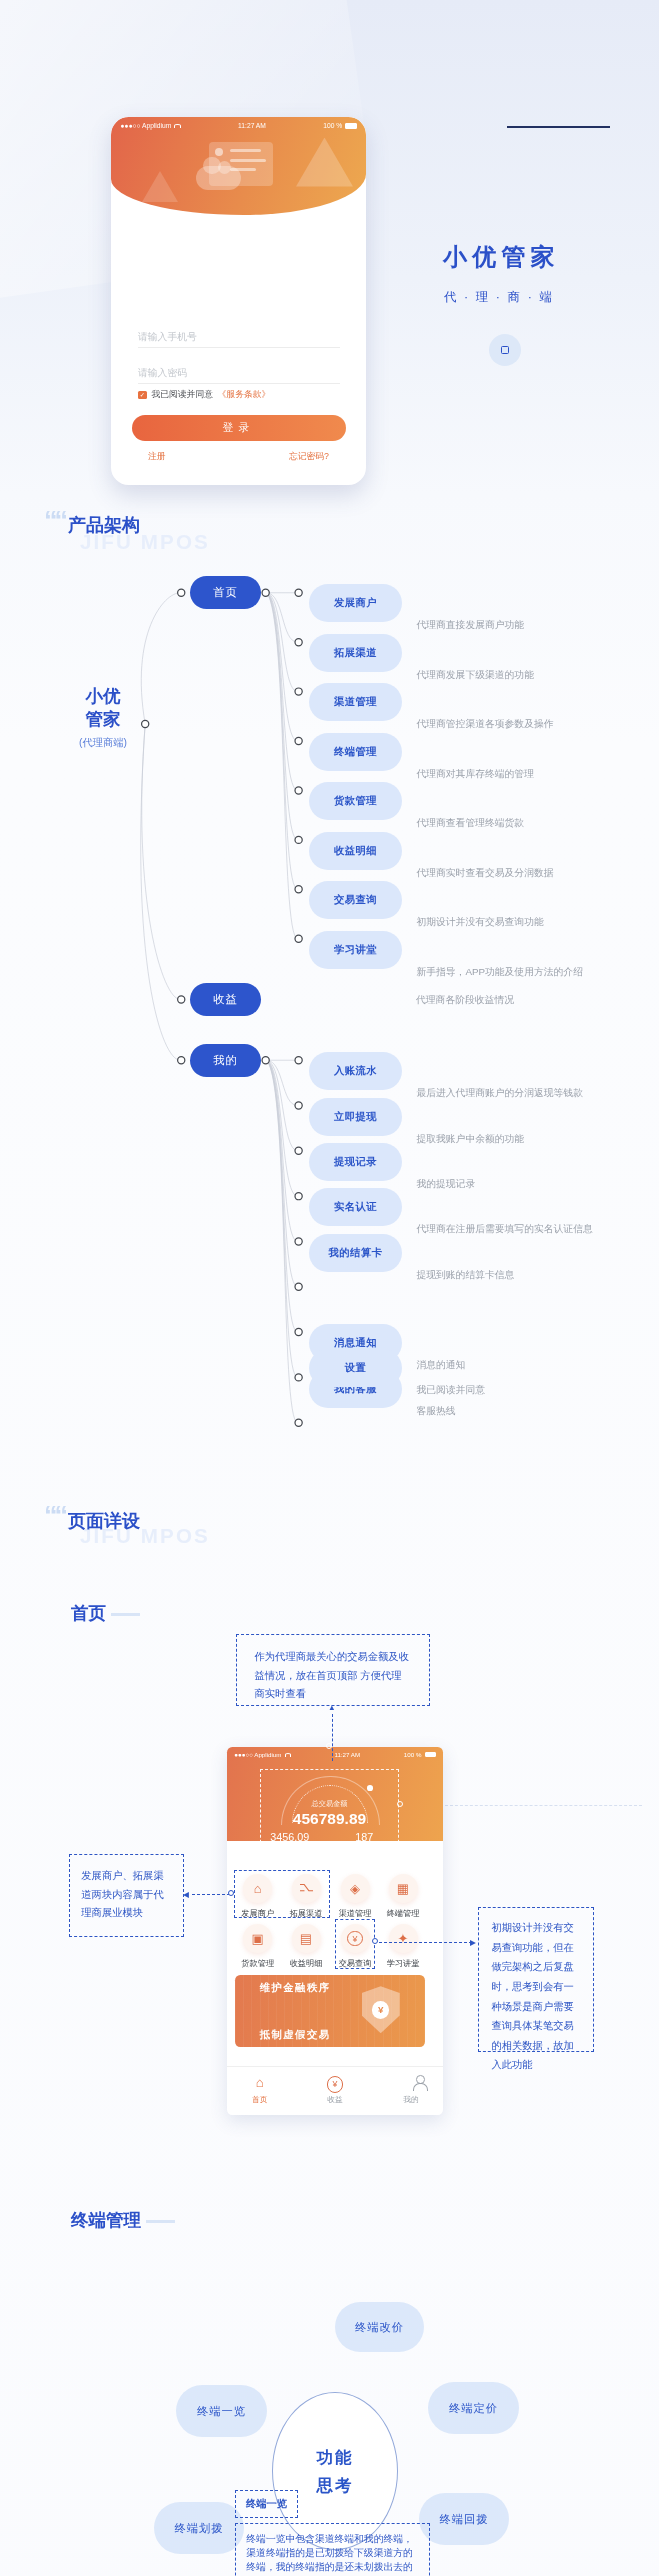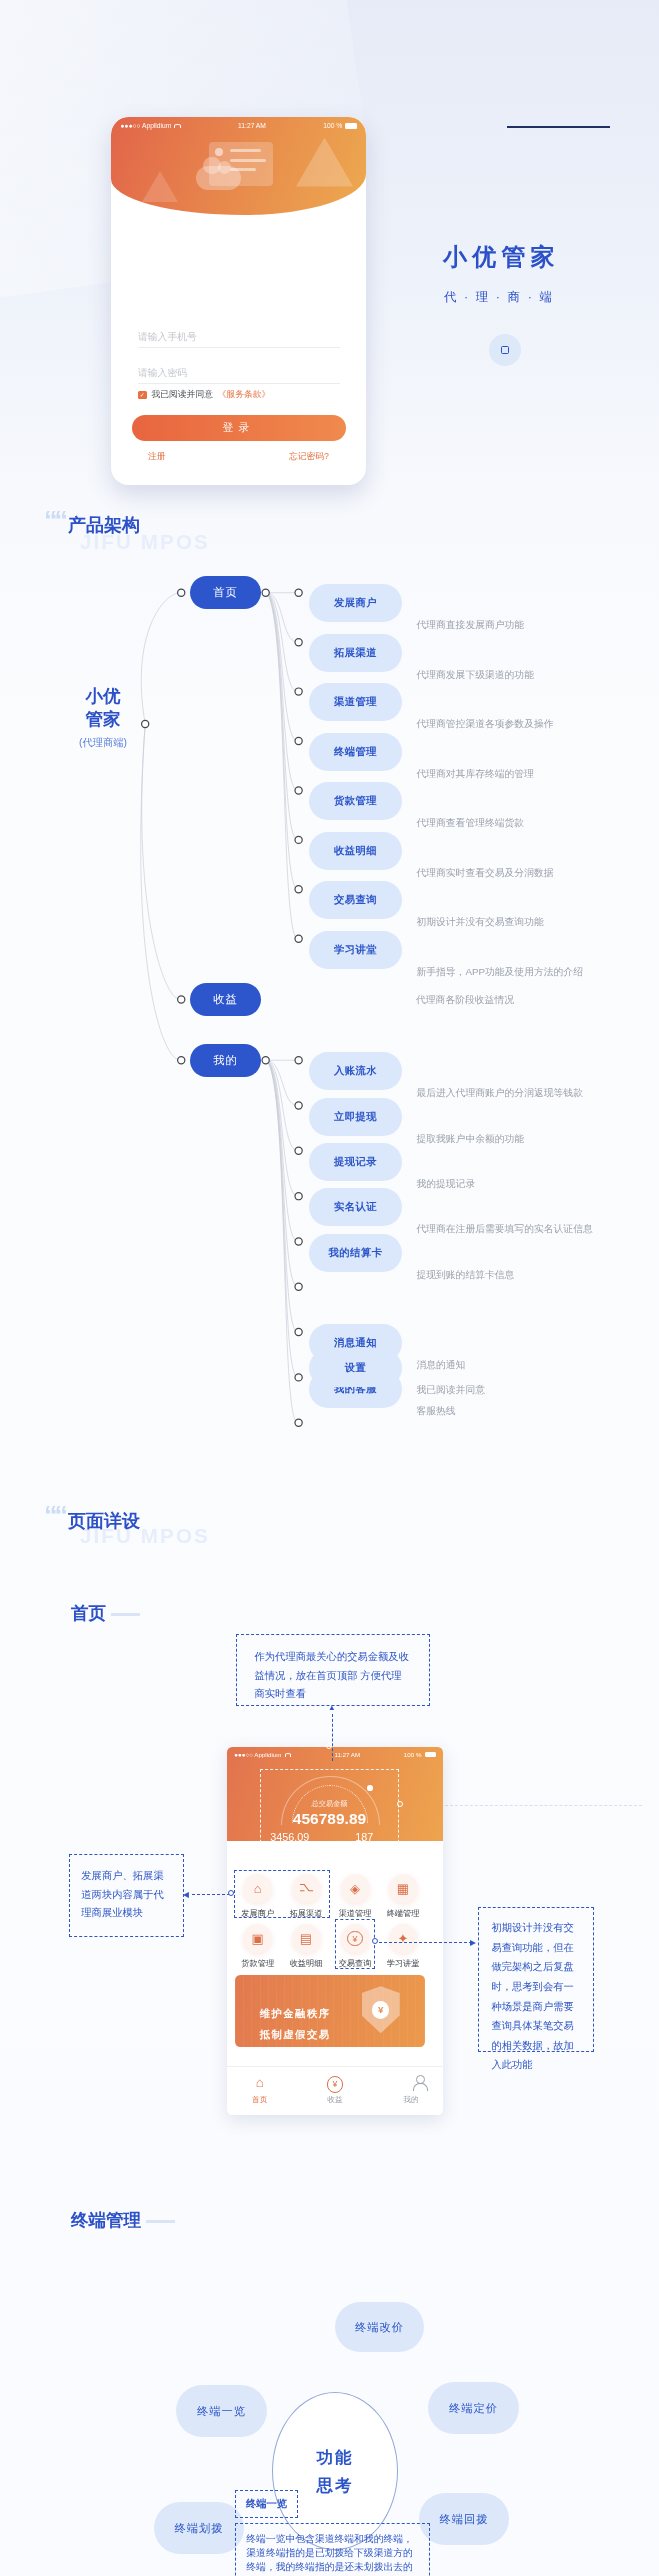--- a/index.html
+++ b/index.html
@@ -409,21 +409,21 @@
         <div class="lb">交易查询</div>
       </div>
     <div class="app" style="left:152px; top:177px;">
         <div class="cir">
           <span>✦</span>
         </div>
         <div class="lb">学习讲堂</div>
       </div>
 
     <div class="banner">
-      <div class="t" style="top:32px;">维护金融秩序</div>
+      <div class="t" style="top:6px;">维护金融秩序</div>
       <div class="t" style="top:37px;margin-top:16px;">抵制虚假交易</div>
       <div class="shield">
           <b>¥</b>
         </div>
     </div>
 
     <div class="tabbar">
       <div class="tab active" style="left:6.7px;">
         <div class="g">⌂</div>
         <div class="tl">首页</div>

